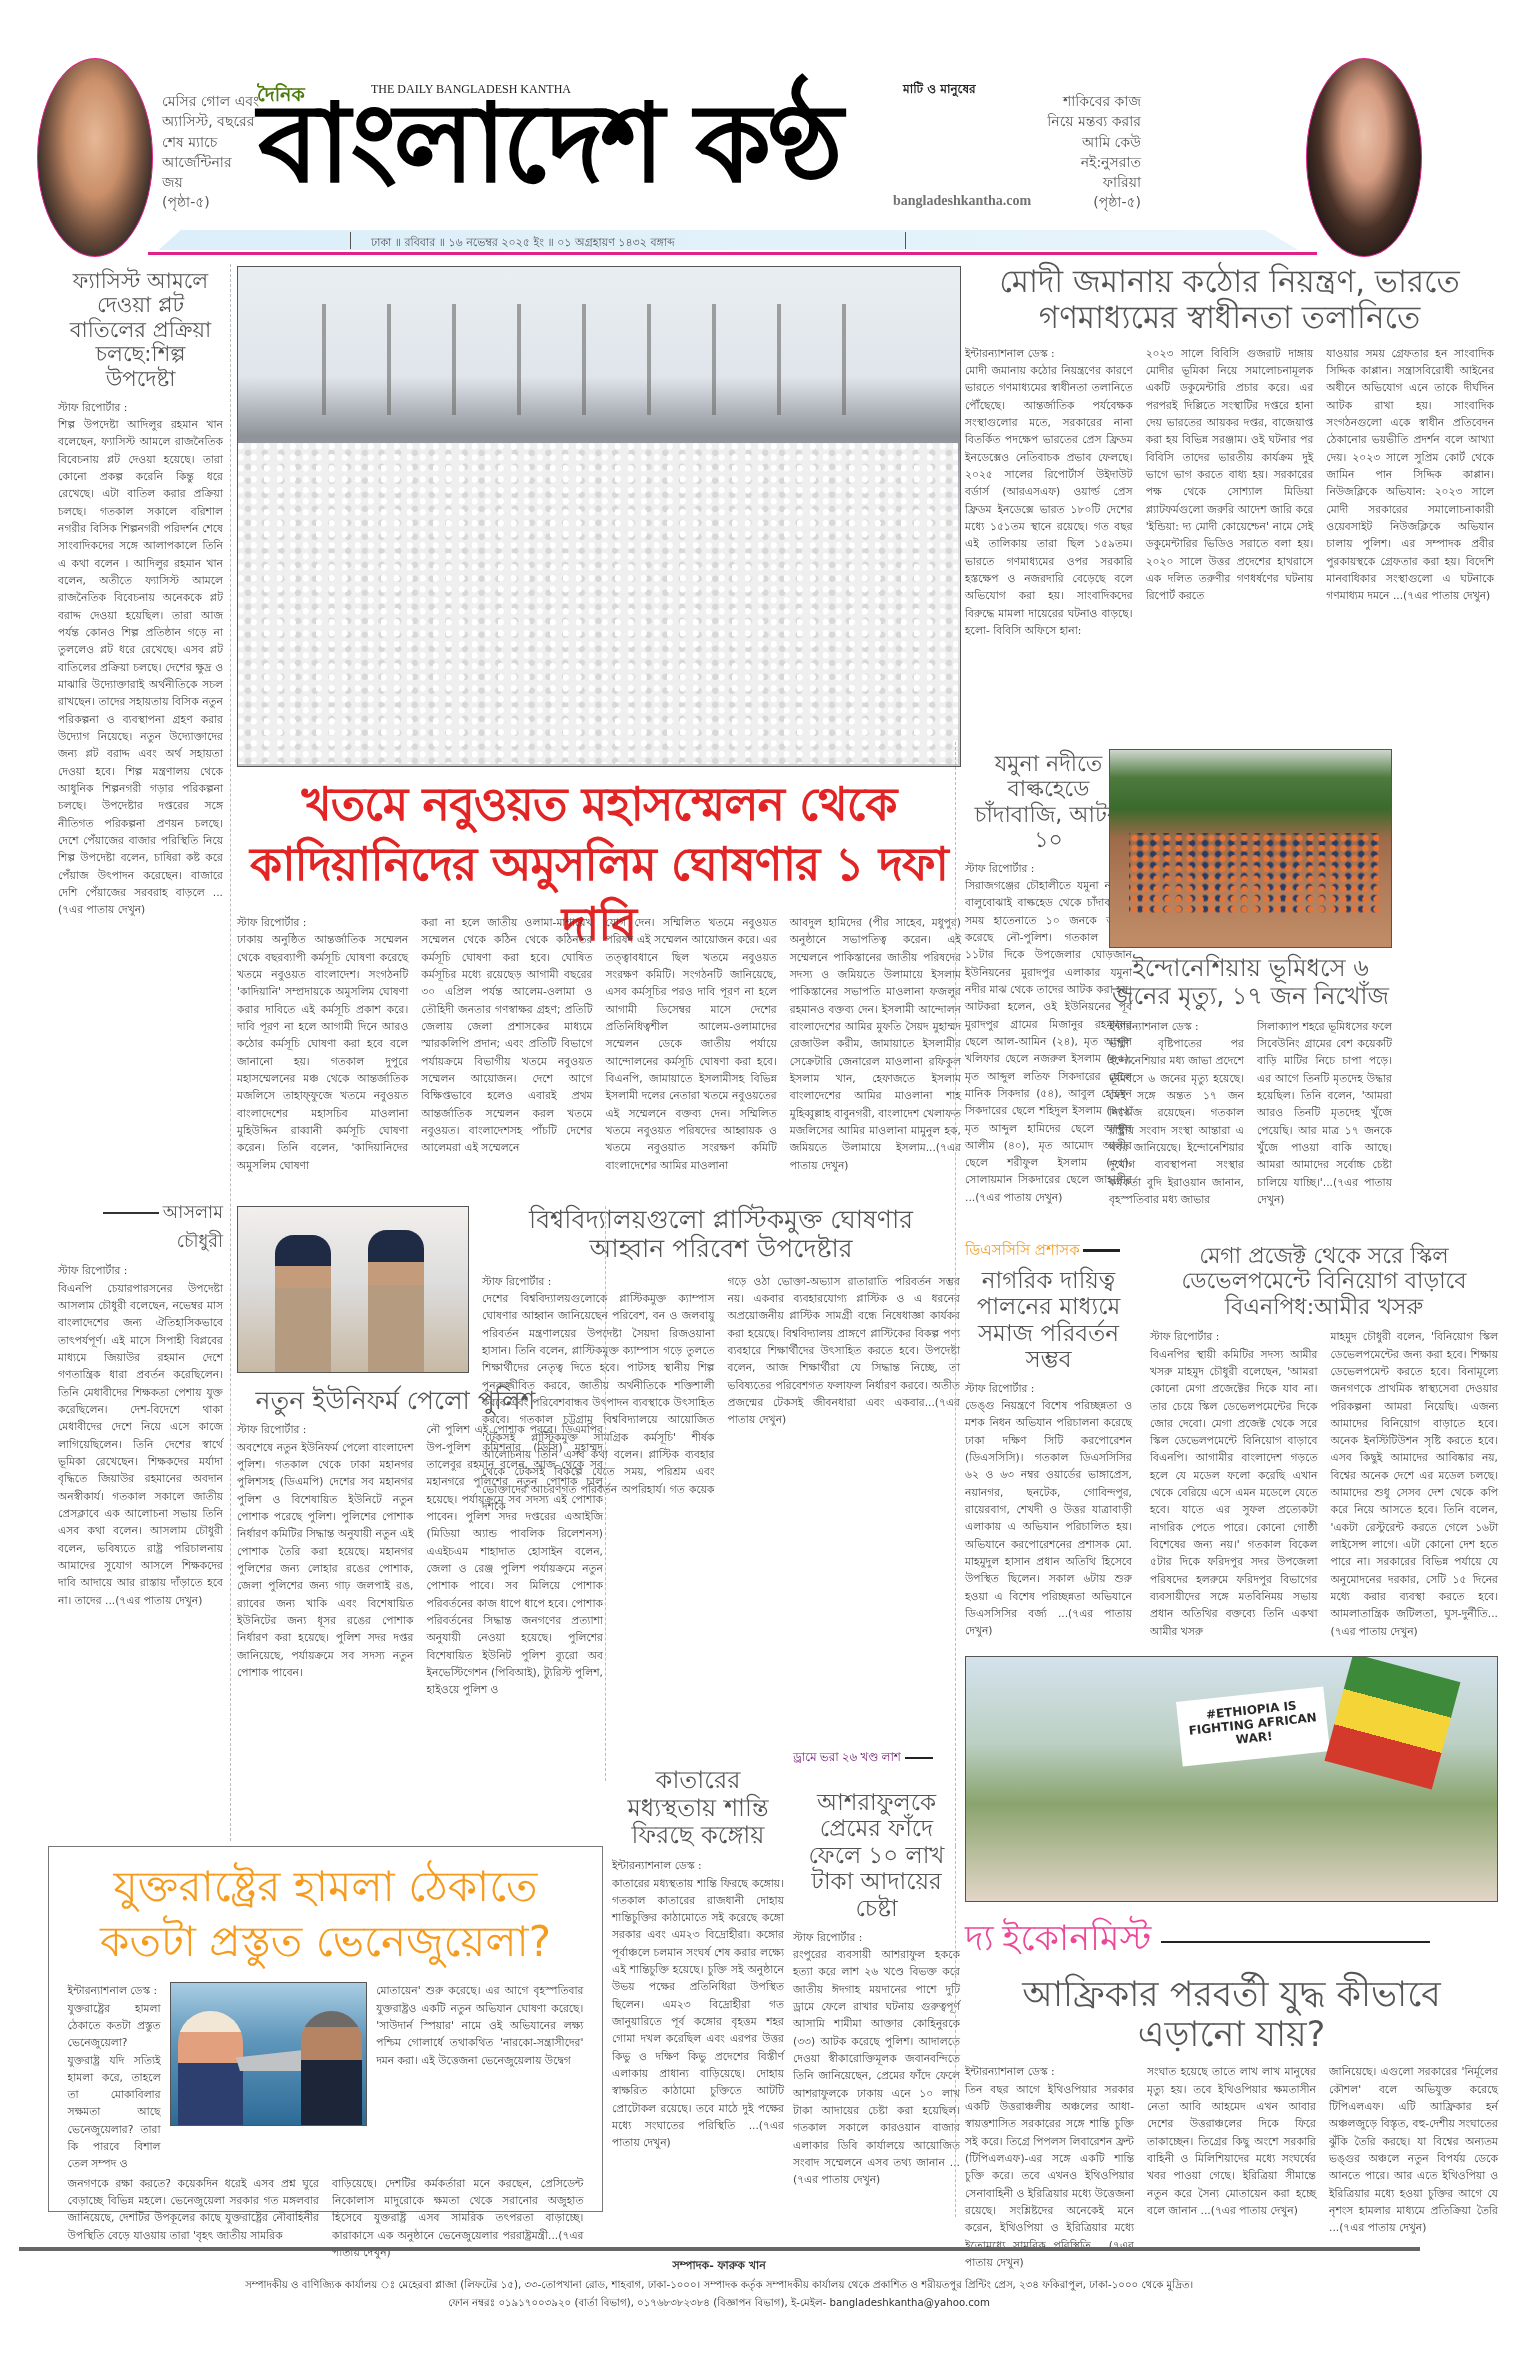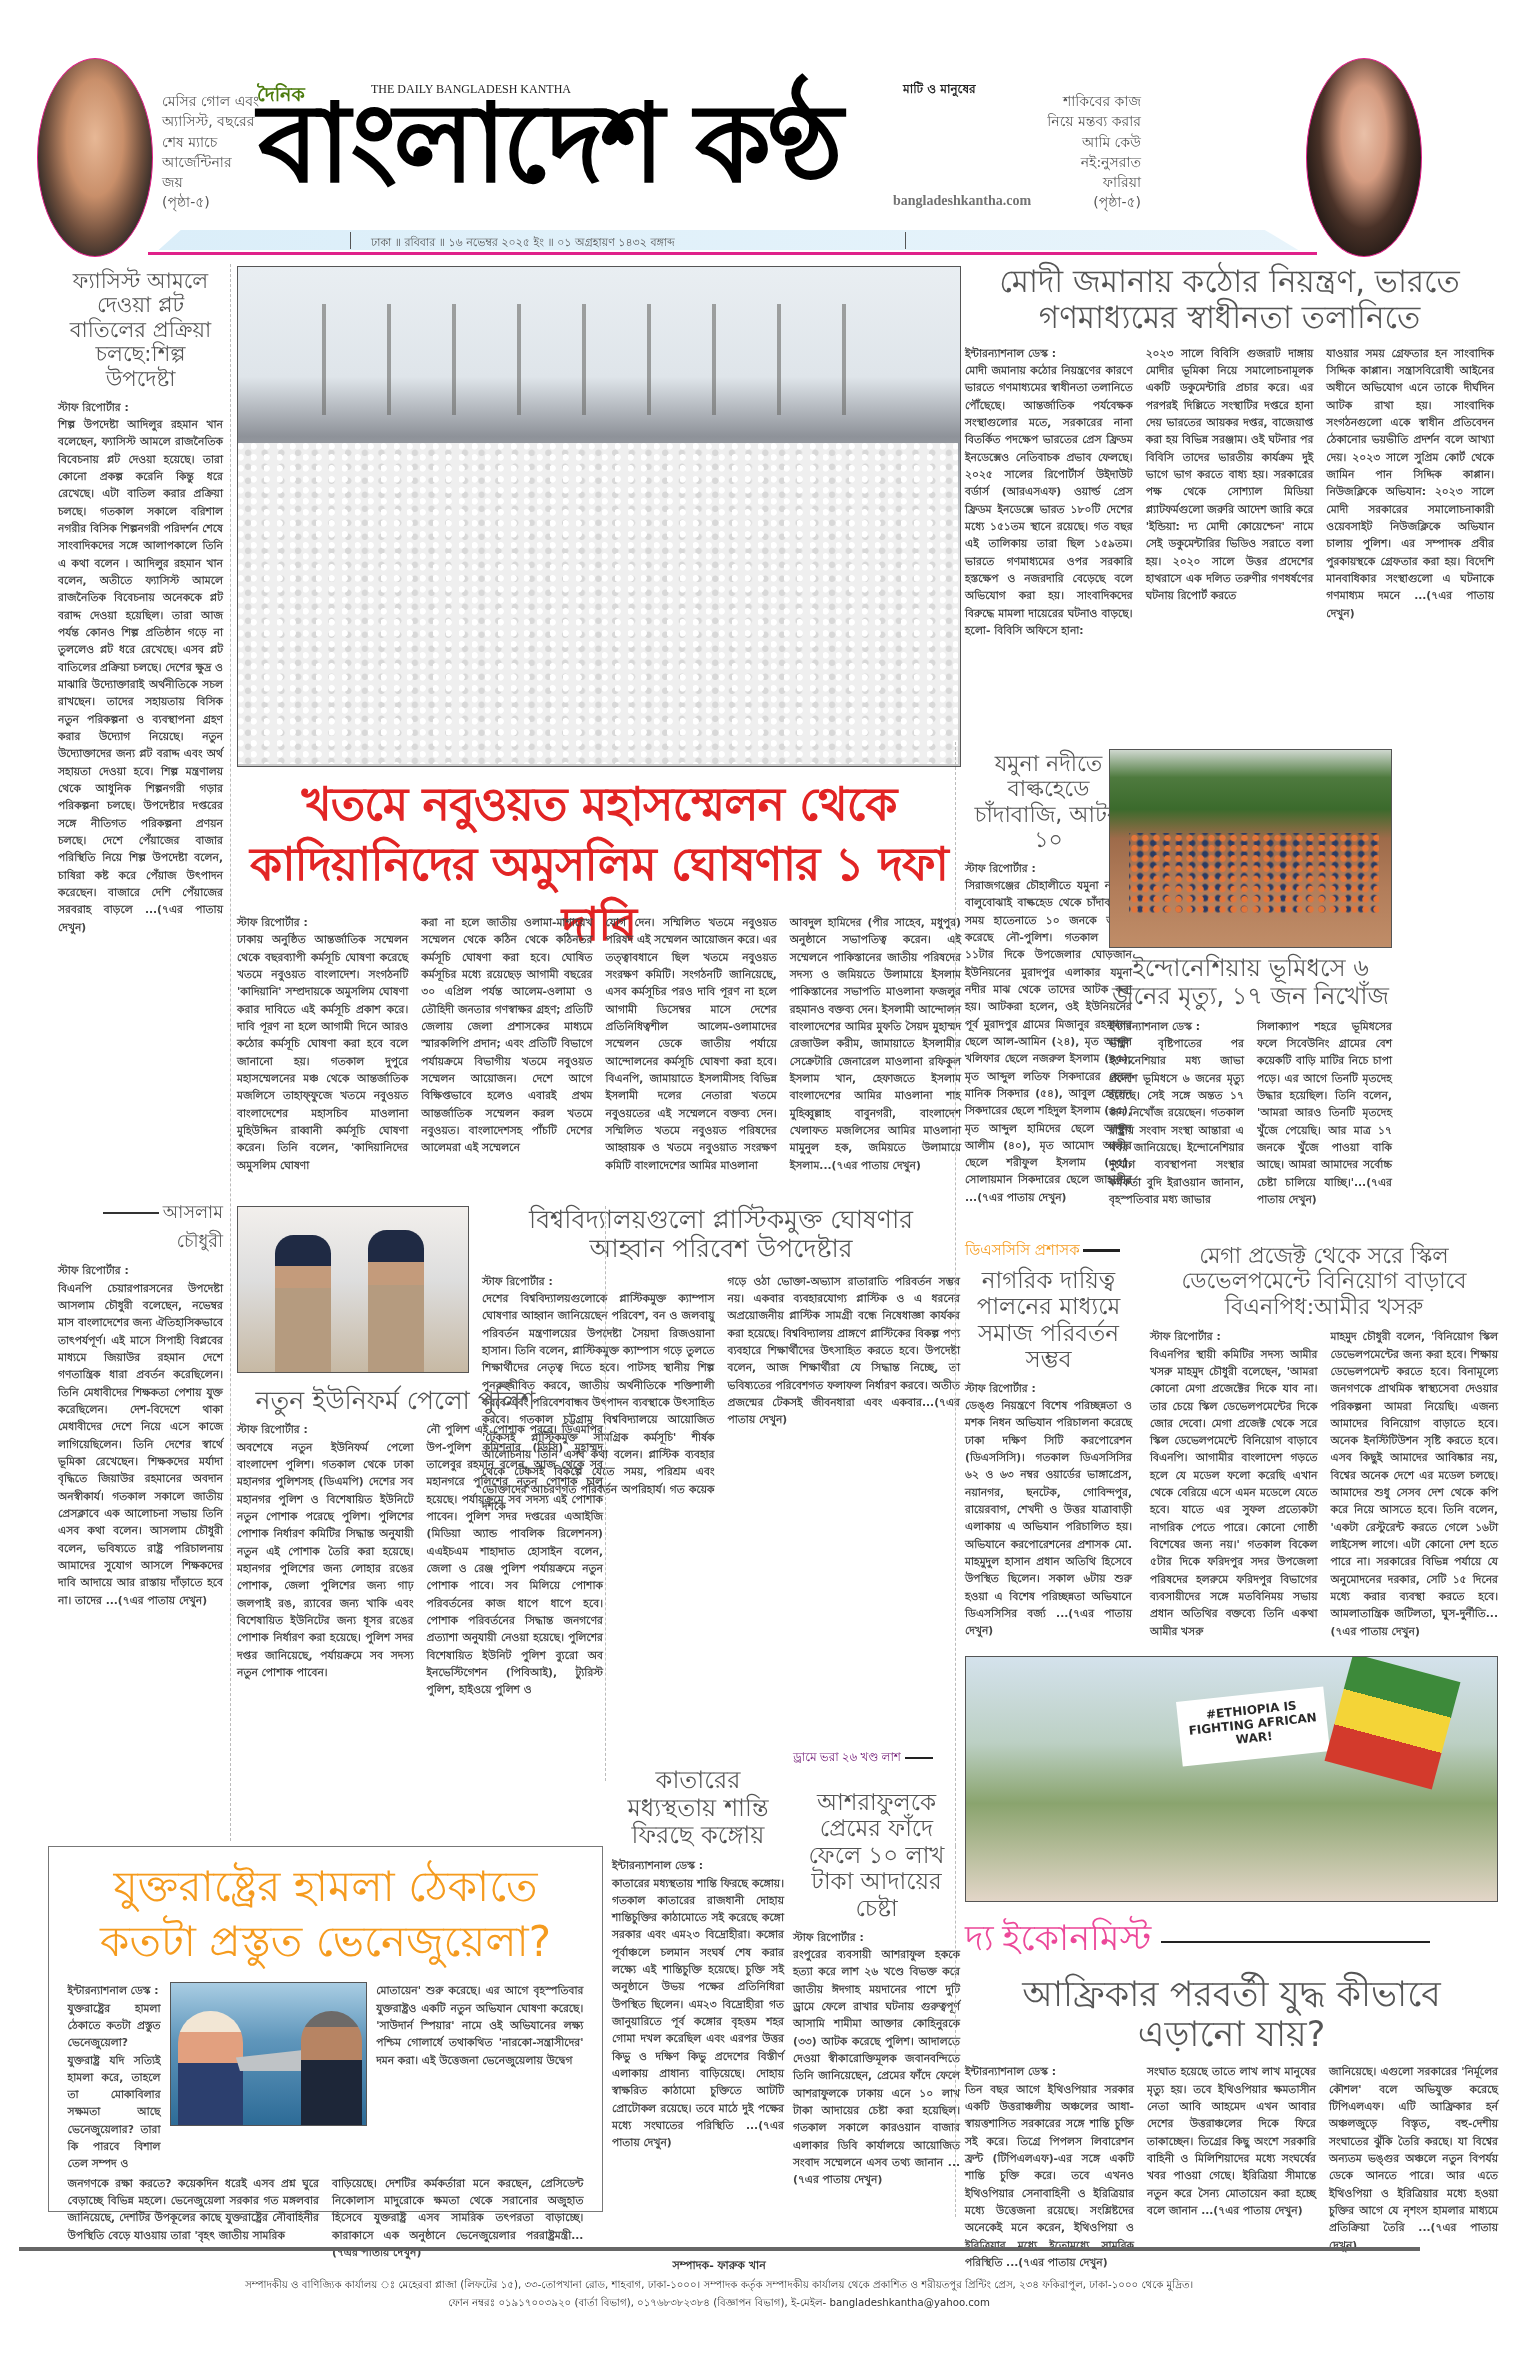--- a/index.html
+++ b/index.html
@@ -1,19 +1,19 @@
 <!DOCTYPE html>
 <html style="font-size:15px"><head>
 <meta charset="utf-8">
 <style>
   * { box-sizing: border-box; margin: 0; padding: 0; }
   body { width: 1539px; height: 2375px; background: #fff; font-family: "DejaVu Sans", sans-serif; color: #333; position: relative; overflow: hidden; }
   .abs { position: absolute; }
   .hl { font-family: "DejaVu Sans", sans-serif; color: #555; text-align: center; line-height: 1.15; }
-  .body-text { font-size: 11.6px; line-height: 1.62; color: #444; text-align: justify; font-weight: bold; }
+  .body-text { font-size: 11.6px; line-height: 1.62; color: #444; text-align: justify; }
   .byline { display:block; }
   .cols { display: flex; gap: 13px; }
   .cols > div { flex: 1; }
   .photo { border: 1.9px solid #555; overflow: hidden; }
   .vline { position: absolute; border-left: 0.9px dashed #bbb; }
 
   
   .circle-photo { border: 1.9px solid #e0218a; border-radius: 50%; overflow: hidden; }
   .teaser { font-size: 14px; line-height: 1.45; color: #555; }
   .logo-main { font-family: "DejaVu Serif", serif; font-weight: 900; font-size: 109px; color: #000; letter-spacing: -3.7px; line-height: 1; }

